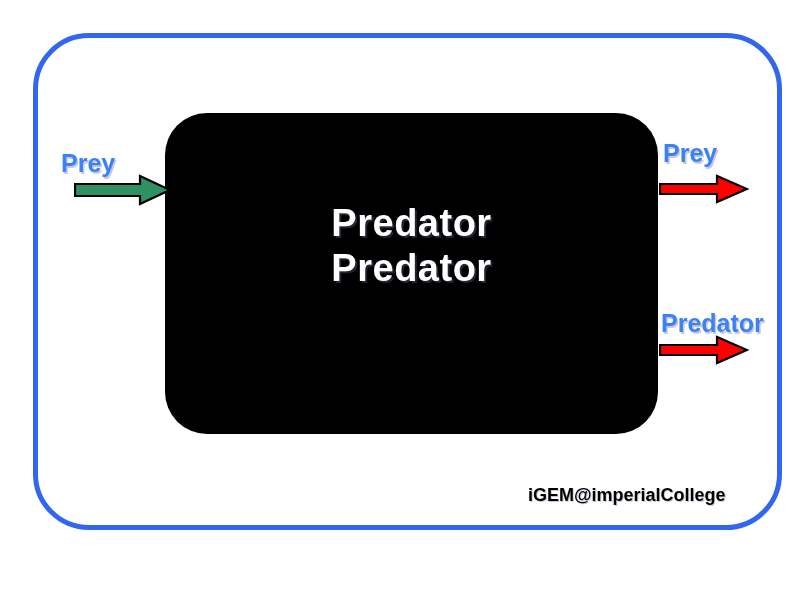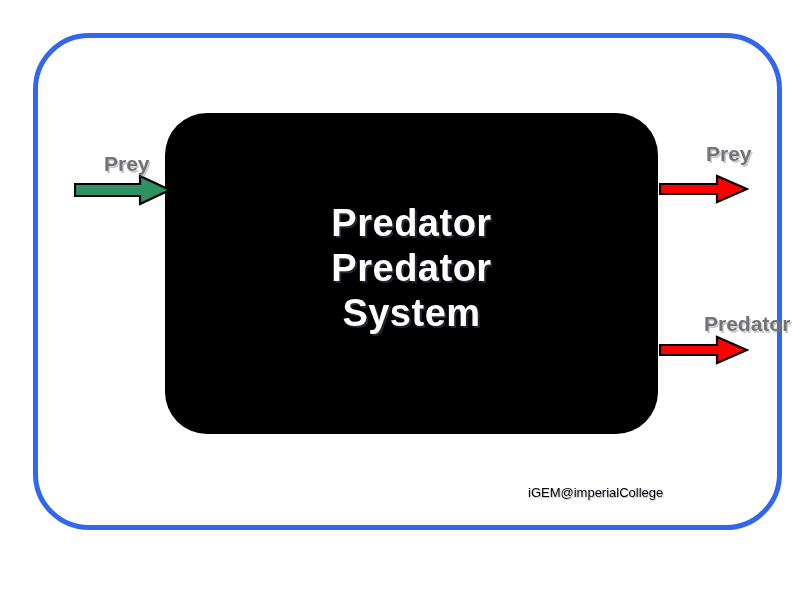--- a/index.html
+++ b/index.html
@@ -65,56 +65,54 @@
 
   .arrow-in-prey   { left: 74px;  top: 174px; }
   .arrow-out-prey  { left: 659px; top: 173px; }
   .arrow-out-pred  { left: 659px; top: 334px; }
 
   
   .port-label {
     position: absolute;
     font-family: "Liberation Sans", sans-serif;
     font-weight: bold;
-    font-size: 21px;
+    font-size: 25px;
     line-height: 29px;
-    color: #737373;
+    color: #3b82f6;
     white-space: nowrap;
     text-shadow: 1.5px 1.5px 0 rgba(120,120,160,0.40);
-    margin-left: 43px;
   }
   .label-in-prey  { left: 61px;  top: 149px; }
   .label-out-prey { left: 663px; top: 139px; }
   .label-out-pred { left: 661px; top: 309px; }
 
   
   .credit {
     position: absolute;
     left: 528px;
     top: 485px;
     font-family: "Liberation Sans", sans-serif;
-    font-weight: normal;
-    font-size: 13px;
+    font-weight: bold;
+    font-size: 18px;
     color: #000000;
     white-space: nowrap;
     text-shadow: 1px 1px 0 rgba(120,120,160,0.40);
   }
 </style>
 </head>
 <body>
 
 <div id="canvas">
 
   <div class="boundary"></div>
 
   <div class="system-block">
     <div class="system-label">
       <span class="ln">Predator</span>
       <span class="ln">Predator</span>
-      <span class="ln">System</span>
     </div>
   </div>
 
   <div class="arrow arrow-in-prey">
     <svg width="98" height="32" viewBox="0 0 98 32" xmlns="http://www.w3.org/2000/svg">
       <polygon points="1,10 66,10 66,2 96,16 66,30 66,22 1,22" fill="#2e9161" stroke="#000000" stroke-width="2.2" stroke-linejoin="miter"></polygon>
     </svg>
   </div>
 
   <div class="arrow arrow-out-prey">

